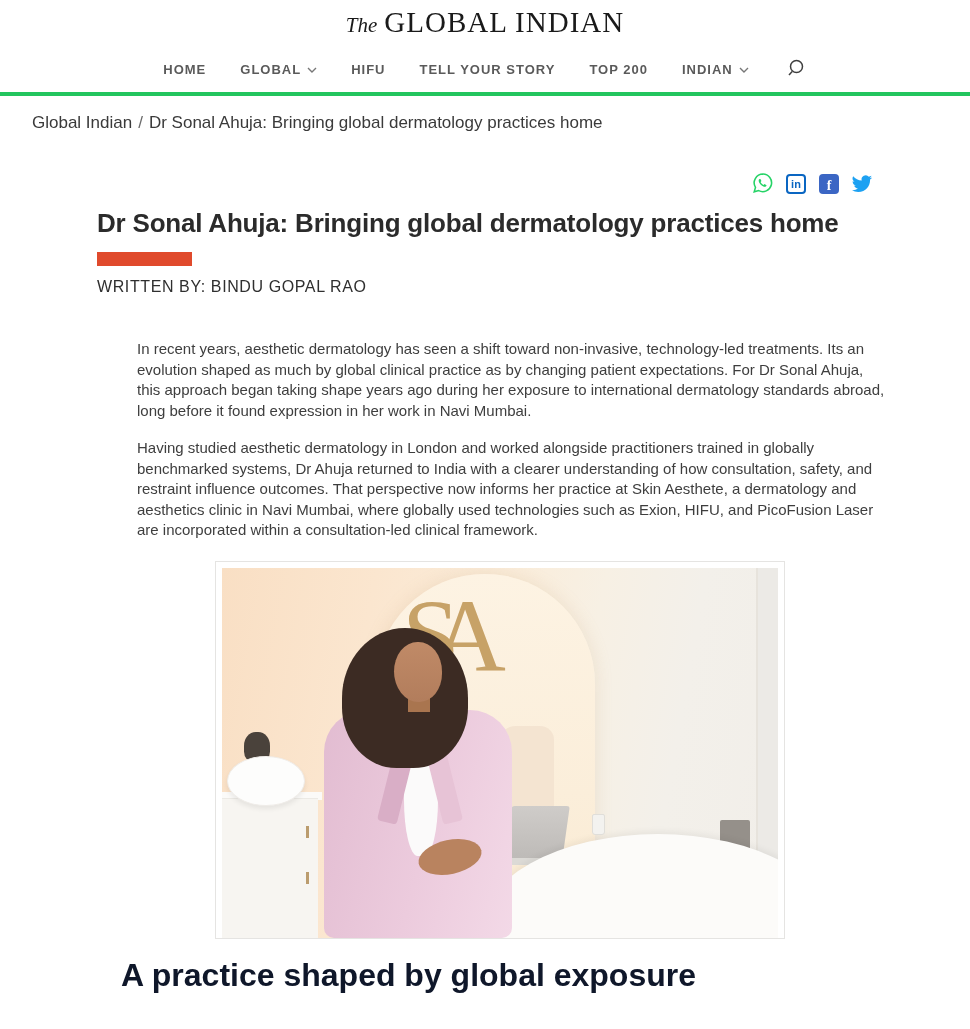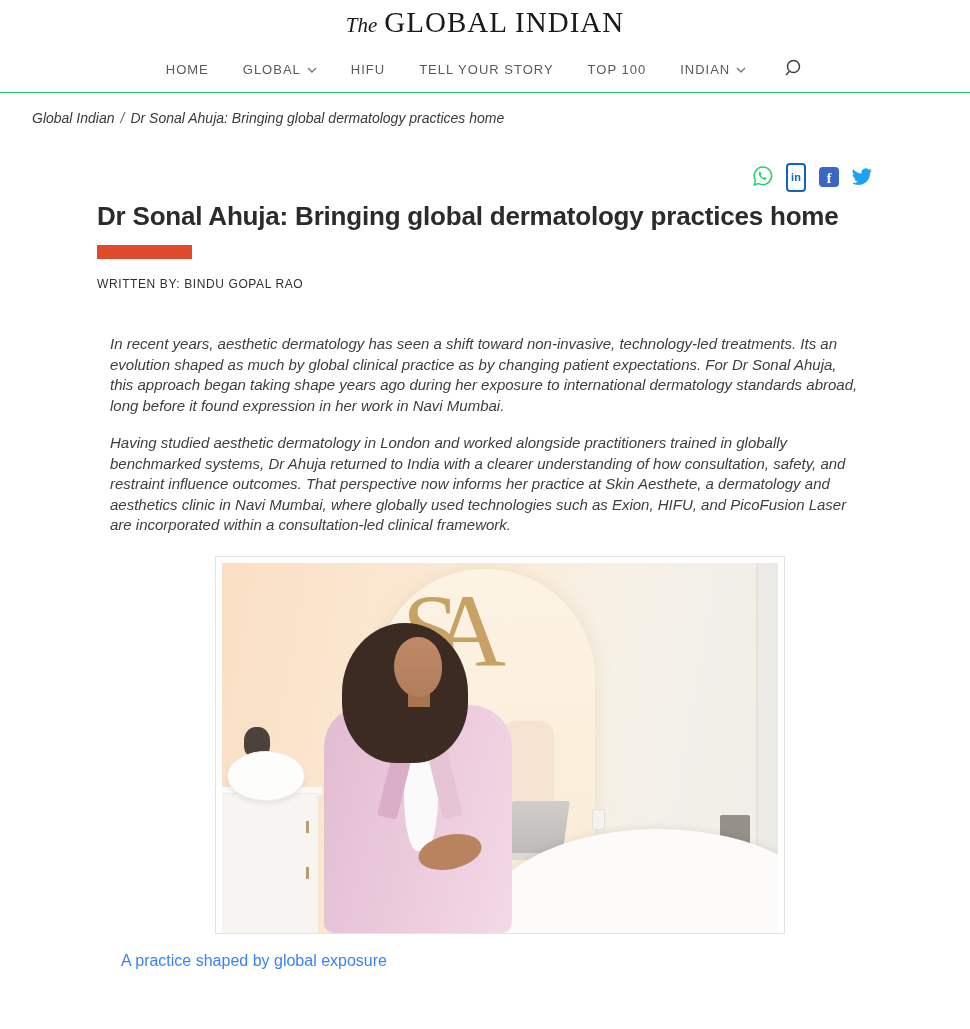--- a/index.html
+++ b/index.html
@@ -1,46 +1,46 @@
 <!DOCTYPE html>
 <html><head>
 <meta charset="utf-8">
 <style>
   * { margin:0; padding:0; box-sizing:border-box; }
   html,body { background:#fff; }
   body { font-family:"Liberation Sans", sans-serif; color:#3e3e3e; }
   .page { position:relative; width:970px; height:1029px; margin:0 auto; background:#fff; overflow:hidden; }
 
   
-  .site-header { text-align:center; padding-top:5px; border-bottom:1px solid #22c55e; }
+  .site-header { text-align:center; padding-top:5px; border-bottom:4px solid #22c55e; }
   .logo { display:inline-block; text-decoration:none; color:#1a1a1a; line-height:34px; }
   .logo-the { font-family:"Liberation Serif", serif; font-style:italic; font-size:21px; margin-right:7px; }
   .logo-main { font-family:"Liberation Serif", serif; font-size:29px; letter-spacing:1px; }
-  .main-nav { display:flex; justify-content:center; align-items:center; gap:34px; height:46px; margin-top:2px; }
+  .main-nav { display:flex; justify-content:center; align-items:center; gap:34px; height:46px; margin-top:2px;font-weight:bold; }
   .nav-item { display:flex; align-items:center; gap:6px; text-decoration:none; color:#5a5a5a; font-size:13px; letter-spacing:1px; }
   .chev { display:inline-flex; margin-top:2px; }
   .search-btn { background:none; border:none; cursor:pointer; display:flex; align-items:center; padding:2px; }
 
   
-  .breadcrumb { margin:17px 0 0 32px; font-size:14px; color:#3a3a3a;font-style:italic; }
+  .breadcrumb { margin:17px 0 0 32px; font-size:17px; color:#3a3a3a; }
   .breadcrumb a { color:#3a3a3a; text-decoration:none; }
   .crumb-sep { margin:0 6px; color:#6b6b6b; }
 
   
   .content { width:776px; margin:0 auto 0 97px; }
   .share-row { display:flex; justify-content:flex-end; gap:11px; margin-top:40px; height:22px; }
   .share-btn { background:none; border:none; padding:0; cursor:pointer; width:22px; height:22px; display:flex; align-items:center; justify-content:center; }
-  .li-badge { width:20px; height:29px; background:#fff; border:2px solid #0A66C2; border-radius:4px; color:#0A66C2; font-size:11px; font-weight:bold; display:flex; align-items:center; justify-content:center; }
+  .li-badge { width:20px; height:20px; background:#fff; border:2px solid #0A66C2; border-radius:4px; color:#0A66C2; font-size:11px; font-weight:bold; display:flex; align-items:center; justify-content:center; }
   .fb-badge { width:20px; height:20px; background:#3b66c4; border-radius:4px; color:#fff; font-size:14px; font-weight:bold; display:flex; align-items:flex-end; justify-content:center; font-family:"Liberation Serif", serif; overflow:hidden; }
 
   .page-title { margin-top:13px; font-size:26px; font-weight:bold; color:#2b2b2b; letter-spacing:-0.2px; white-space:nowrap; }
   .accent-bar { width:95px; height:14px; margin-top:13px; }
-  .byline { margin-top:18px; font-size:12px; letter-spacing:0.6px; color:#2f2f2f; }
+  .byline { margin-top:12px; font-size:16px; letter-spacing:0.6px; color:#2f2f2f; }
 
-  .article-body { margin-top:43px; width:752px; margin-left:13px;font-style:italic; }
+  .article-body { margin-top:43px; width:752px; margin-left:40px; }
   .article-body p, .p3 { font-size:15px; line-height:20.5px; color:#3e3e3e; margin-bottom:17px; }
 
   
   figure.article-figure { width:570px; margin:20px 0 0 118px; border:1px solid #e5e4e2; background:#fff; padding:6px 6px 0 6px; }
   .photo { position:relative; width:556px; height:370px; overflow:hidden;
            background:linear-gradient(100deg,#f9dfc4 0%,#fbe6cf 25%,#faeddb 48%,#f7f0e4 62%,#f3f0ea 78%,#f1eee9 100%); }
   .photo div { position:absolute; }
   .arch { left:153px; top:6px; width:220px; height:364px; border-radius:110px 110px 0 0;
           background:linear-gradient(180deg,#fdf3e3,#fbeeda 60%,#f9ead2); box-shadow:0 0 18px rgba(190,150,100,.18); }
   .monogram { left:180px; top:8px; width:180px; font-family:"Liberation Serif", serif; font-size:104px; line-height:1.15;
@@ -62,21 +62,21 @@
   .blazer { left:102px; top:142px; width:188px; height:228px; background:linear-gradient(105deg,#e2bcd1,#eccbdd 55%,#f3d9e7); border-radius:42px 42px 10px 10px; }
   .white-top { left:182px; top:148px; width:34px; height:140px; background:#fbfafa; border-radius:0 0 40% 40%; }
   .lapel-left { left:168px; top:146px; width:20px; height:110px; background:#d9aec6; transform:rotate(14deg); border-radius:4px; }
   .lapel-right { left:208px; top:146px; width:20px; height:110px; background:#e7c3d6; transform:rotate(-14deg); border-radius:4px; }
   .hands { left:196px; top:272px; width:64px; height:34px; background:#b9835f; border-radius:50%; transform:rotate(-12deg); }
   .hair { left:120px; top:60px; width:126px; height:140px; background:#3c2b23; border-radius:52% 52% 45% 45%; }
   .neck { left:186px; top:126px; width:22px; height:18px; background:#a9754f; }
   .face { left:172px; top:74px; width:48px; height:60px; background:linear-gradient(#c08a67,#b27d5c); border-radius:50% 50% 48% 52%; }
   figcaption { margin:0 -6px; height:40px; line-height:40px; text-align:center; font-size:12.5px; color:#3f3f3f; background:#f1f0ee; }
 
-  .section-heading { margin:18px 0 0 24px; font-size:16px; font-weight:normal; color:#3b82f6; }
+  .section-heading { margin:18px 0 0 24px; font-size:32px; font-weight:bold; color:#0f172a; }
 </style>
 </head>
 <body>
 
 <div class="page">
 
   <header class="site-header">
     <a class="logo" href="#">
       <span class="logo-the">The</span><span class="logo-main">GLOBAL INDIAN</span>
     </a>
@@ -92,21 +92,21 @@
             </svg>
           </span>
         </a>
       <a class="nav-item" href="#">
           <span>HIFU</span>
         </a>
       <a class="nav-item" href="#">
           <span>TELL YOUR STORY</span>
         </a>
       <a class="nav-item" href="#">
-          <span>TOP 100</span>
+          <span>TOP 200</span>
         </a>
       <a class="nav-item" href="#">
           <span>INDIAN</span>
           <span class="chev">
             <svg width="10" height="7" viewBox="0 0 10 7">
               <path d="M1 1l4 4 4-4" stroke="#777" stroke-width="1.4" fill="none"></path>
             </svg>
           </span>
         </a>
       <button class="search-btn">

